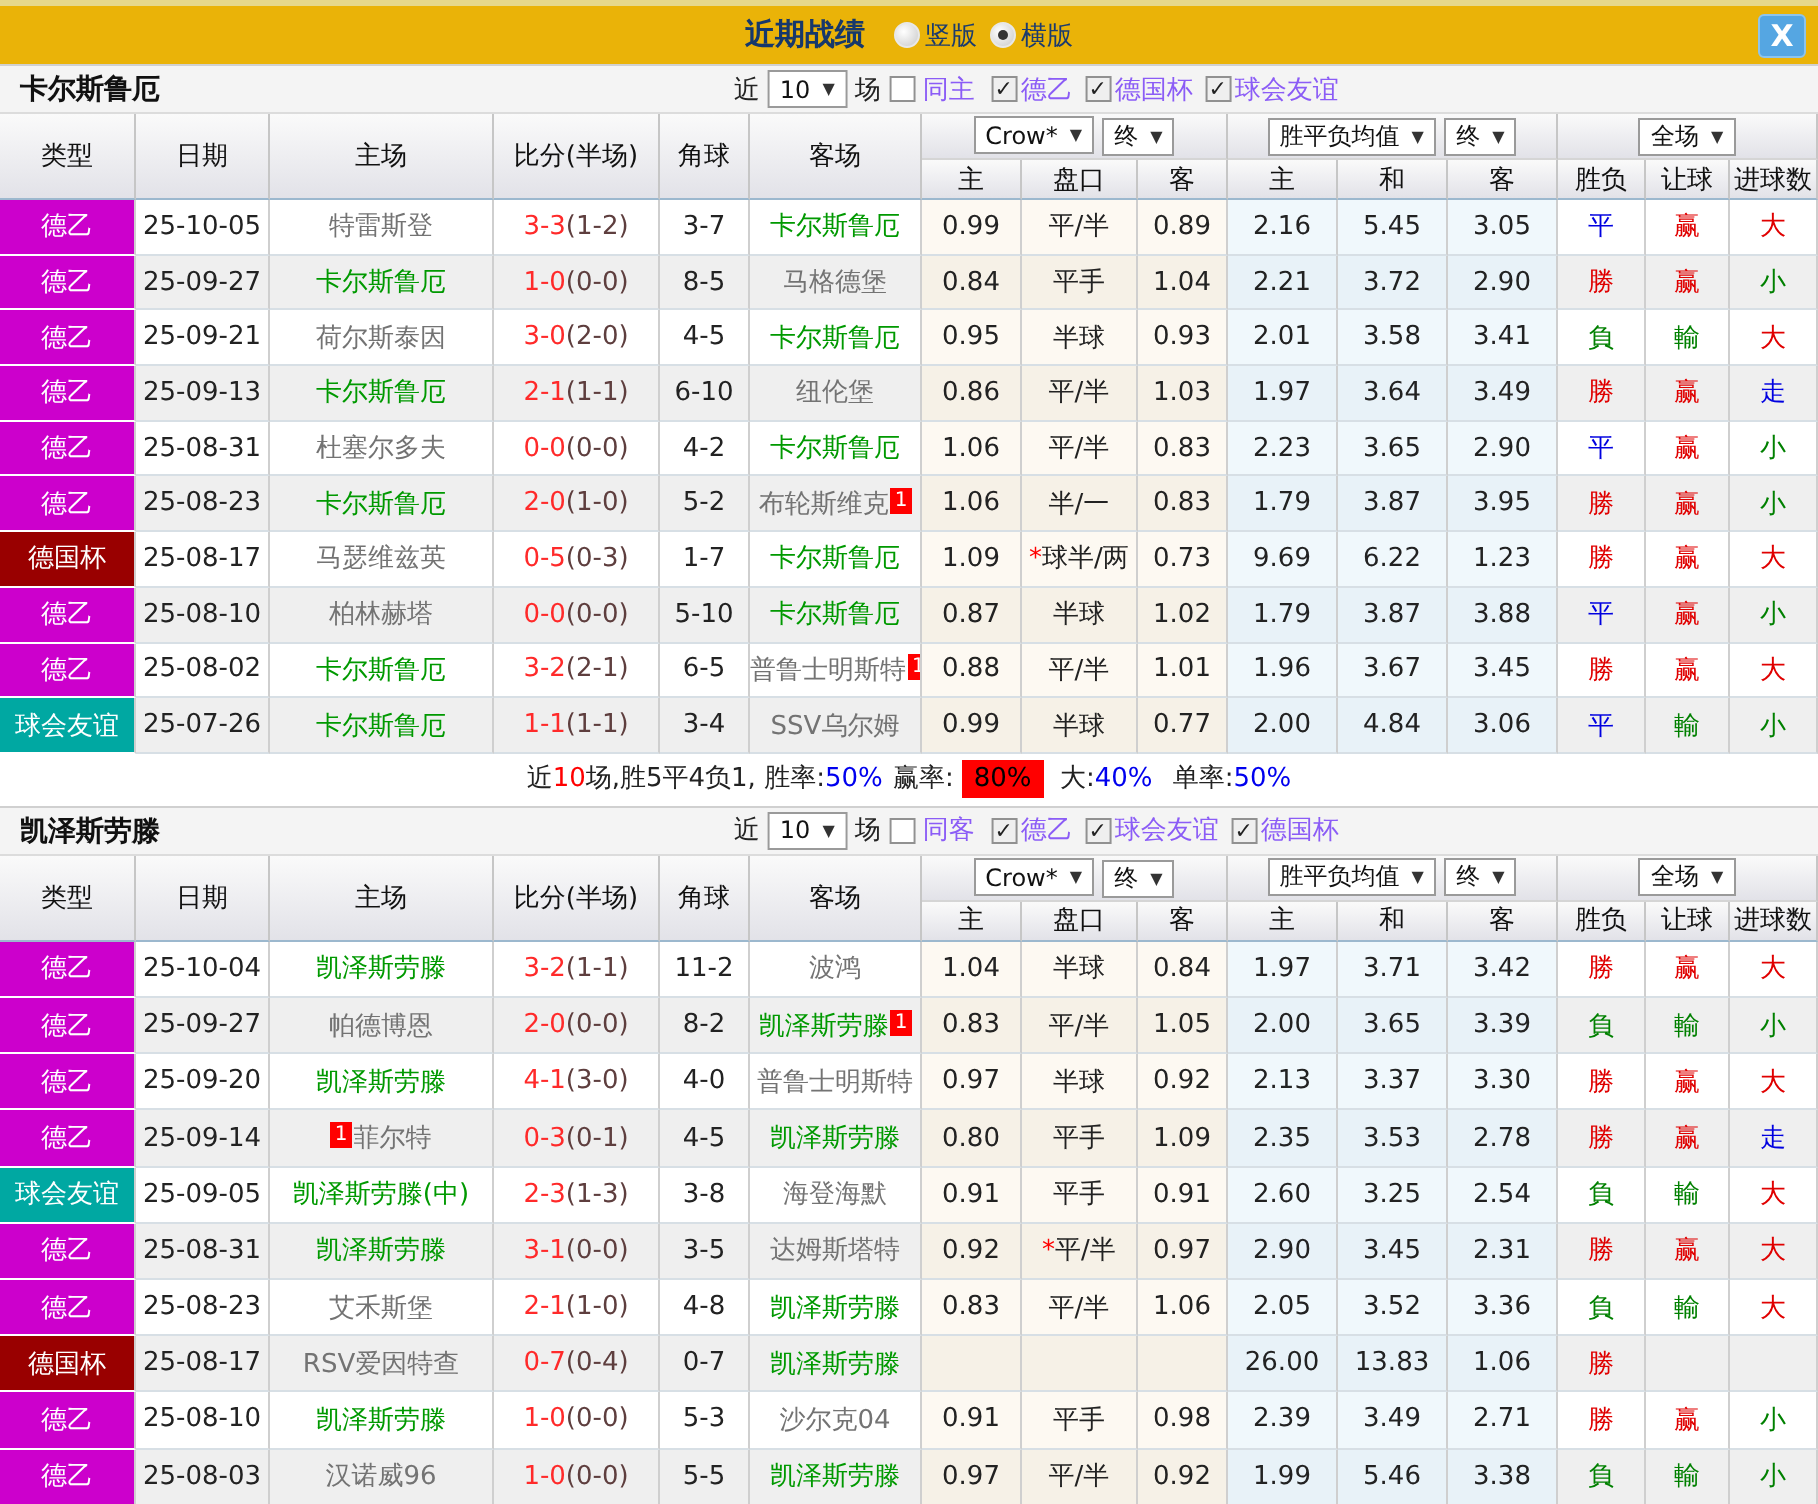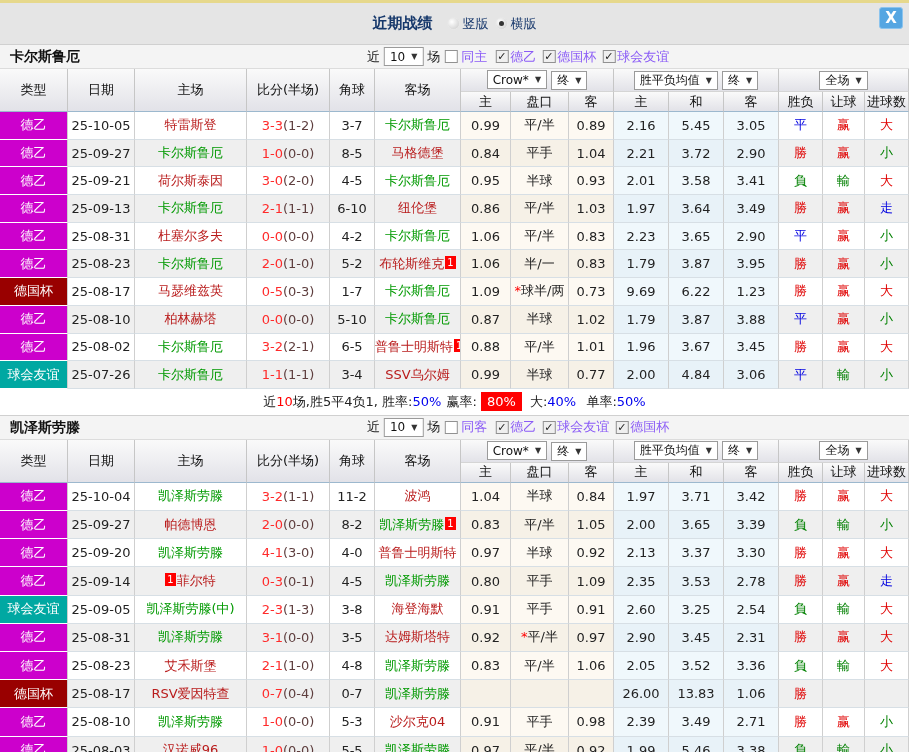--- a/index.html
+++ b/index.html
@@ -1,20 +1,20 @@
 <!DOCTYPE html>
 <html><head>
 <meta charset="utf-8">
 <style>
   * { margin:0; padding:0; box-sizing:border-box; }
   html,body { width:909px; height:752px; overflow:hidden; background:#fff;
     font-family:"DejaVu Sans","Liberation Sans",sans-serif; }
 
   
-  .titlebar { position:relative; height:44px; background:#e5e5e5;
+  .titlebar { position:relative; height:32px; background:#eab308;
     border-top:3px solid #e6d88c; display:flex; align-items:center; justify-content:center; }
   .titlebar .title { font-size:15px; font-weight:bold; color:#16386b; margin-right:8px; }
   .radio { position:relative; display:inline-block; width:13px; height:13px; border-radius:50%;
     background:radial-gradient(circle at 35% 35%, #ffffff, #c9c9c9); border:1px solid #e8e8e8;
     vertical-align:middle; margin:0 3px 0 6px; }
   .radio.checked::after { content:''; position:absolute; left:3px; top:3px; width:5px; height:5px;
     border-radius:50%; background:#333; }
   .radio-label { font-size:13px; color:#1b3b6e; vertical-align:middle; }
   .close-btn { position:absolute; right:6px; top:4px; width:24px; height:22px;
     background:#55a6e2; border:1px solid #8cc4ee; border-radius:3px; color:#fff;
@@ -52,39 +52,39 @@
   .sec1 tbody tr { height:28.2px; }
   tbody tr.odd  td { background:#ffffff; }
   tbody tr.even td { background:#efefef; }
   tbody tr.odd  td.bg-cream { background:#fdf9f2; }
   tbody tr.even td.bg-cream { background:#f6f1e7; }
   tbody tr.odd  td.bg-blue  { background:#f0f8fc; }
   tbody tr.even td.bg-blue  { background:#e8f2f8; }
 
   td.cell-type { color:#fff; font-size:13px; border-bottom:1px solid #fff !important;
     border-right:1px solid #cfcfcf; }
-  .tname { color:#b91c1c; }
+  .tname { color:#737373; }
   .tname.tgreen { color:#009900; }
   .score-main { color:#ff2a2a; }
   .score-half { color:#5e3e3e; }
   .star { color:#ff0000; }
   .badge { display:inline-block; background:#ff0000; color:#fff; font-size:10px;
     line-height:13px; padding:0 2px; vertical-align:top; margin:1px 0 0 1px; }
   .badge.pre { margin:1px 1px 0 0; }
   .badge:empty { display:none; }
   .c-red { color:#e00000; }
   .c-green { color:#008000; }
   .c-blue { color:#0000e0; }
 
   
   .summary { height:26px; line-height:25px; text-align:center; font-size:13px; color:#222;
     background:#fff; white-space:nowrap; }
   .summary .red { color:#ff0000; }
   .summary .blue { color:#0000ee; }
-  .summary .chip { background:#ff0000; color:#ffffff; padding:2px 6px; margin:0 4px; }
+  .summary .chip { background:#ff0000; color:#000000; padding:2px 6px; margin:0 4px; }
 </style>
 </head>
 <body>
 
 <div class="titlebar">
   <span class="title">近期战绩</span>
   <span class="radio"></span>
   <span class="radio-label">竖版</span>
   <span class="radio checked"></span>
   <span class="radio-label">横版</span>

